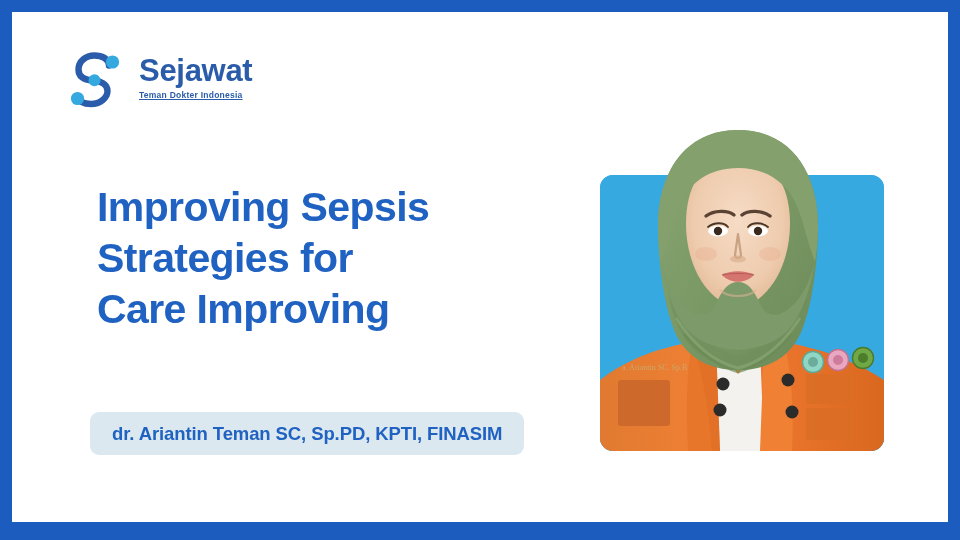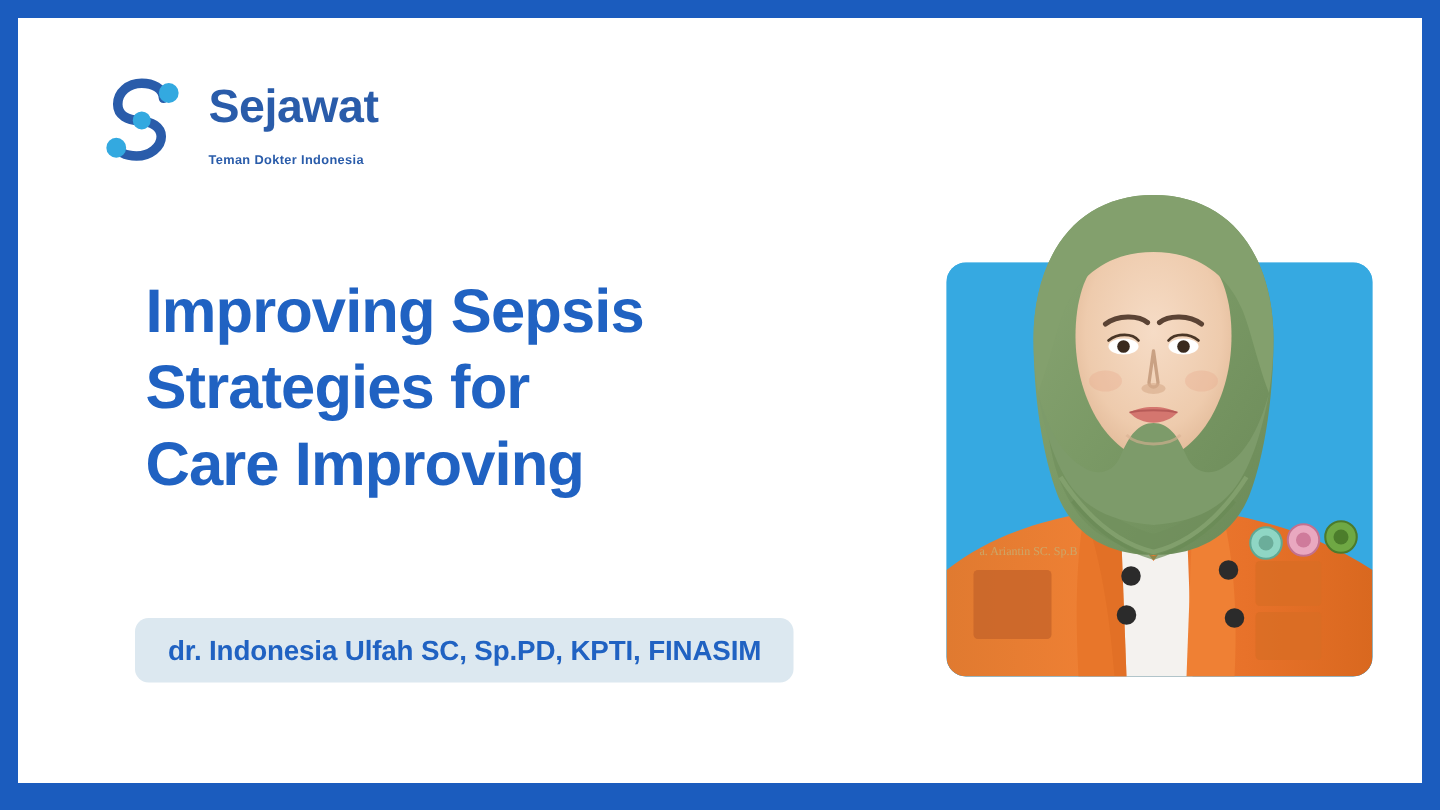--- a/index.html
+++ b/index.html
@@ -60,22 +60,23 @@
     color: #2a5caa;
     line-height: 34px;
     white-space: nowrap;
   }
   .logo-tagline {
     font-size: 8.5px;
     font-weight: 700;
     letter-spacing: 0.25px;
     color: #2a5caa;
     line-height: 12px;
-    margin-top: 12px;
+    margin-top: 1px;
     white-space: nowrap;
+    text-decoration: underline;
   }
 
   
   .title {
     position: absolute;
     left: 85px;
     top: 170px;
     width: 470px;
     font-size: 41px;
     font-weight: 700;
@@ -102,21 +103,21 @@
     font-size: 18.5px;
     font-weight: 700;
     letter-spacing: -0.1px;
     color: #2062c2;
     white-space: nowrap;
   }
 
   
   .portrait {
     position: absolute;
-    left: 607px;
+    left: 576px;
     top: 100px;
     width: 300px;
     height: 340px;
     text-decoration: underline;
   }
   .portrait-bg {
     position: absolute;
     left: 12px;
     top: 63px;
     width: 284px;
@@ -161,21 +162,21 @@
       </div>
     </div>
 
     <div class="title" data-name="slide-title">
       <span class="title-line" data-name="slide-title-line-2">Improving Sepsis</span>
       <span class="title-line" data-name="slide-title-line-1">Strategies for</span>
       <span class="title-line" data-name="slide-title-line-3">Care Improving</span>
     </div>
 
     <div class="speaker-banner" data-name="speaker-name-banner">
-      <span class="speaker-name" data-name="speaker-name">dr. Indonesia Ulfah SC, Sp.PD, KPTI, FINASIM</span>
+      <span class="speaker-name" data-name="speaker-name">dr. Ariantin Teman SC, Sp.PD, KPTI, FINASIM</span>
     </div>
 
     <div class="portrait" data-name="speaker-portrait">
       <div class="portrait-bg" data-name="portrait-backdrop"></div>
       <div class="portrait-photo" data-name="portrait-photo">
         <svg viewBox="0 0 300 340" width="300" height="340" aria-hidden="true">
           <defs>
             <clipPath id="bgclip">
               <rect x="12" y="63" width="284" height="276" rx="13" ry="13"></rect>
             </clipPath>

